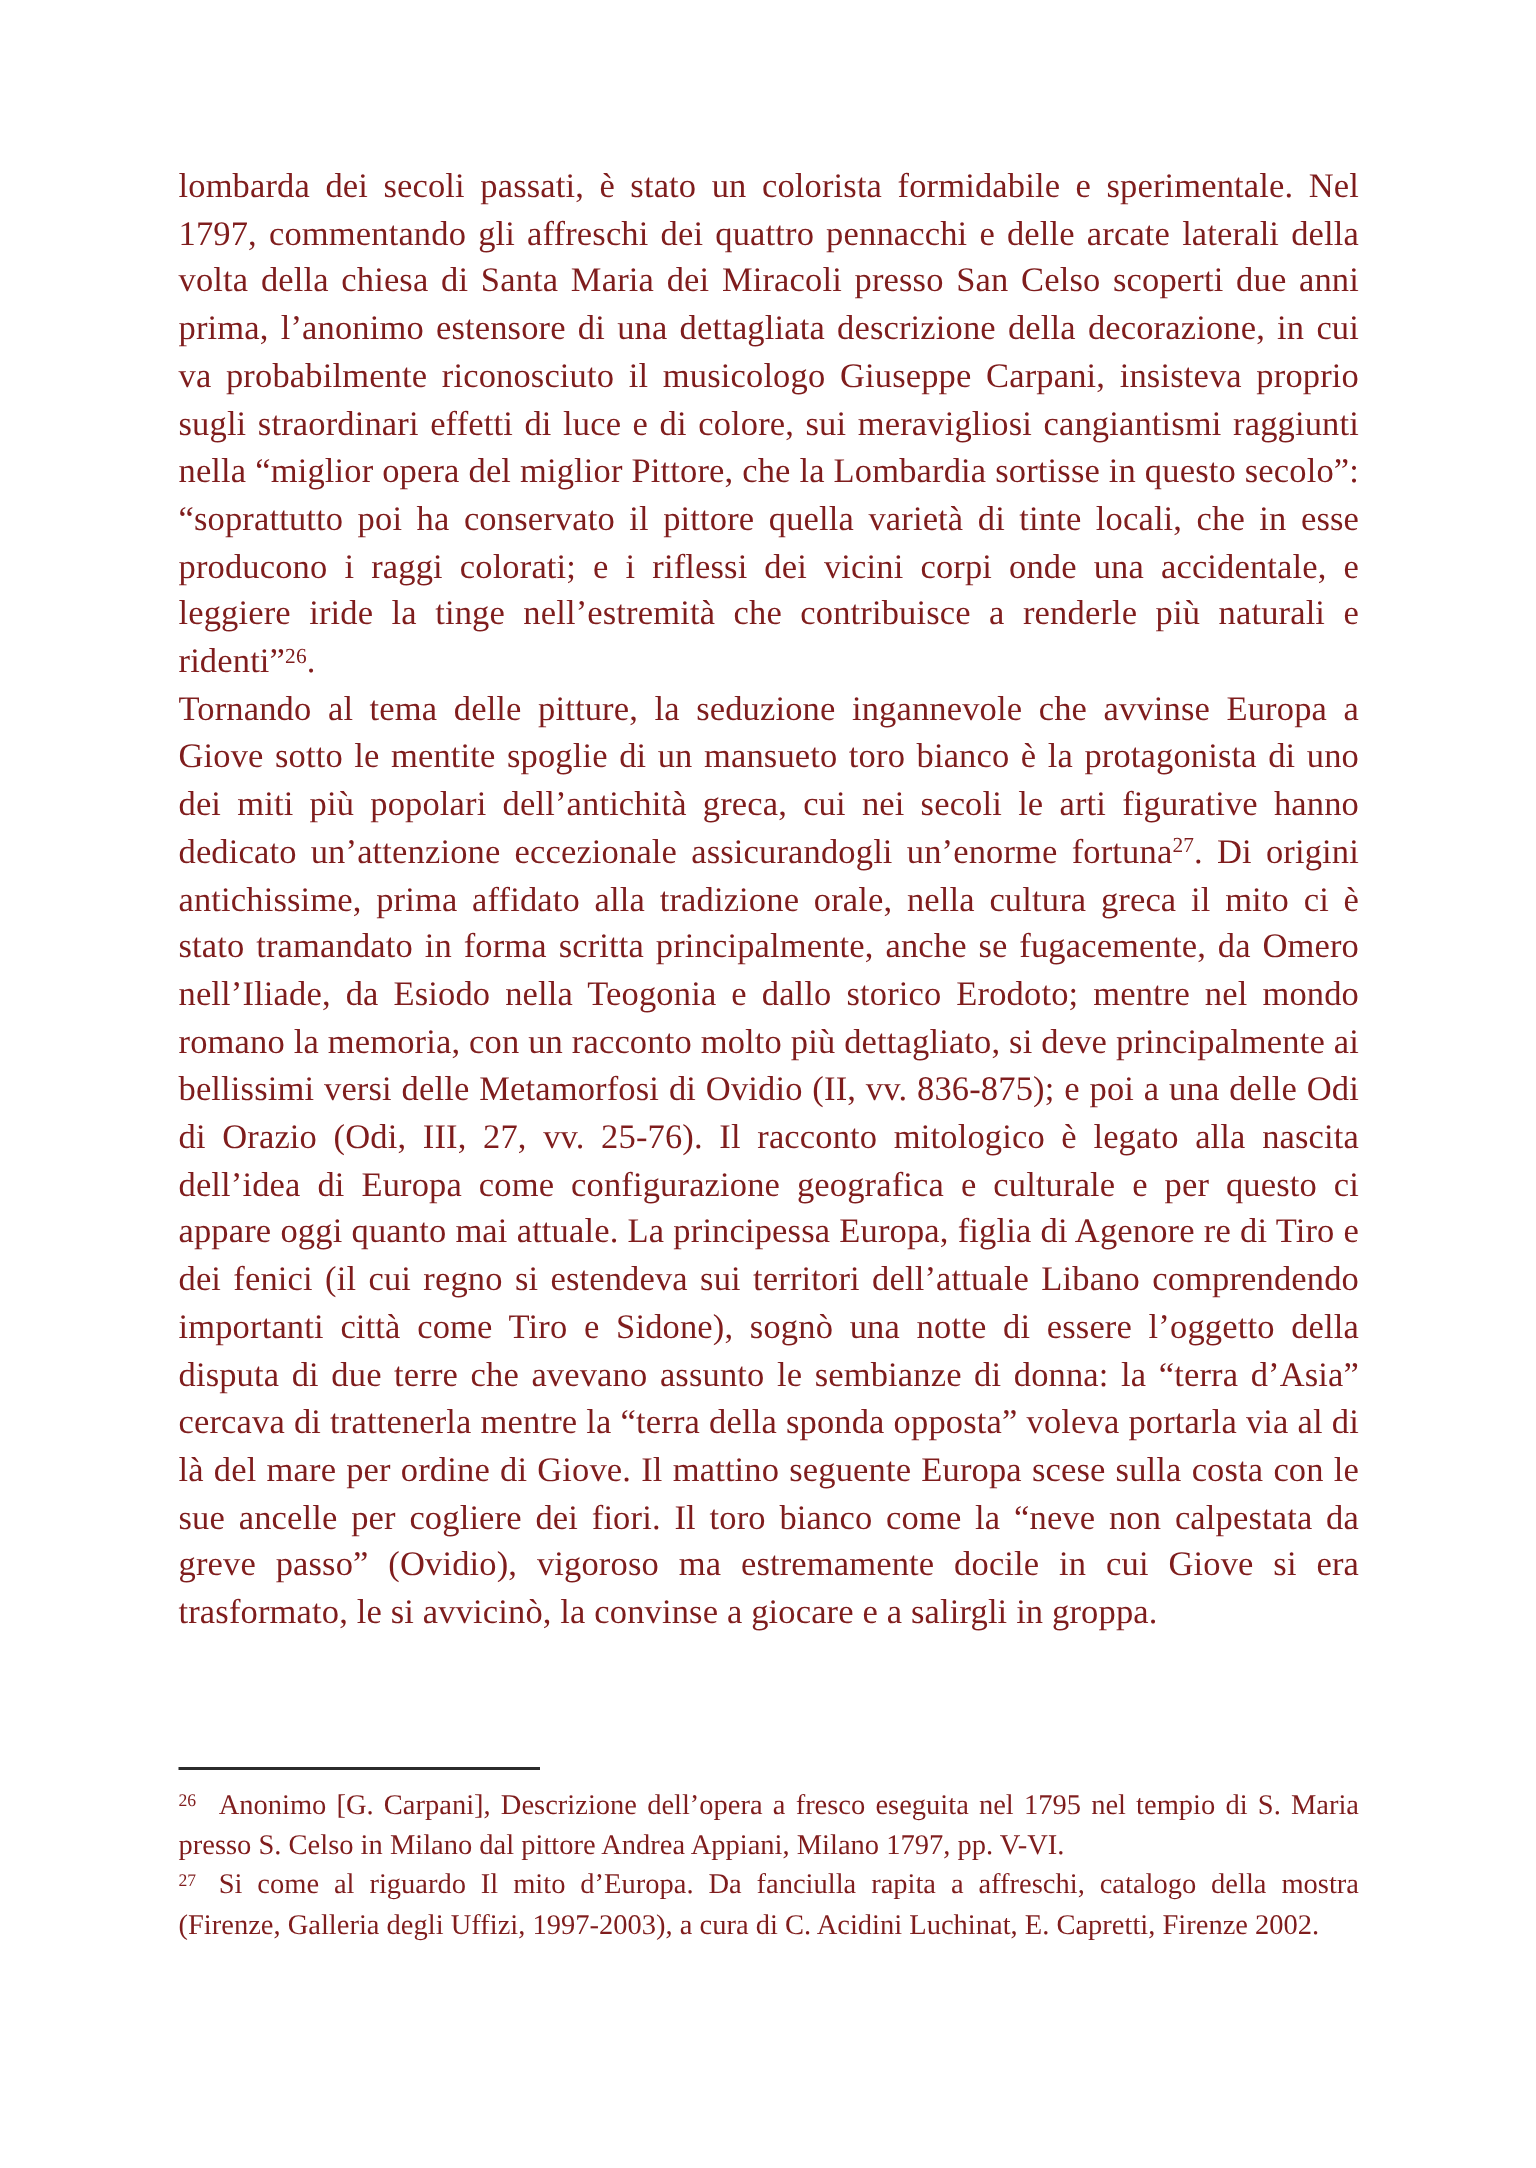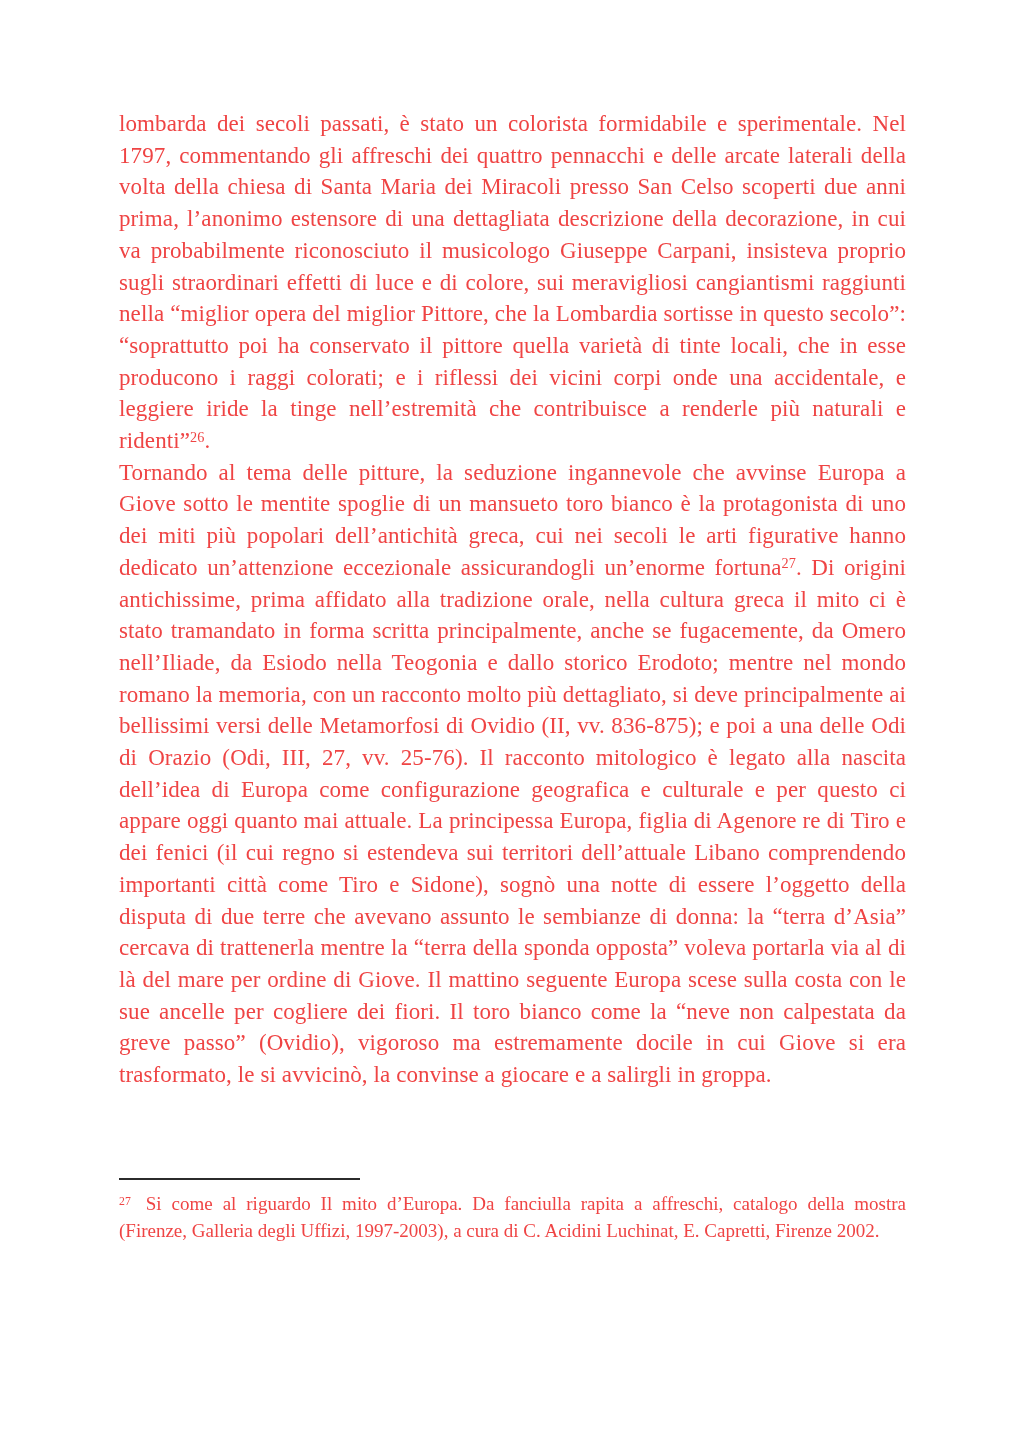--- a/index.html
+++ b/index.html
@@ -6,21 +6,21 @@
     margin: 0;
     padding: 0;
     background: #ffffff;
   }
   .page {
     position: relative;
     width: 1024px;
     height: 1445px;
     background: #ffffff;
     font-family: "Liberation Serif", "DejaVu Serif", serif;
-    color: #ef4444;
+    color: #7f1d1d;
     overflow: hidden;
   }
   .body-copy {
     position: absolute;
     left: 119px;
     top: 108px;
     width: 787px;
     font-size: 23px;
     line-height: 31.7px;
     text-align: justify;
@@ -74,18 +74,21 @@
 <div class="page">
 
   <div class="body-copy">
     <p><span>lombarda dei secoli passati, è stato un colorista formidabile e sperimentale. Nel 1797, commentando gli affreschi dei quattro pennacchi e delle arcate laterali della volta della chiesa di Santa Maria dei Miracoli presso San Celso scoperti due anni prima, l’anonimo estensore di una dettagliata descrizione della decorazione, in cui va probabilmente riconosciuto il musicologo Giuseppe Carpani, insisteva proprio sugli straordinari effetti di luce e di colore, sui meravigliosi cangiantismi raggiunti nella “miglior opera del miglior Pittore, che la Lombardia sortisse in questo secolo”: “soprattutto poi ha conservato il pittore quella varietà di tinte locali, che in esse producono i raggi colorati; e i riflessi dei vicini corpi onde una accidentale, e leggiere iride la tinge nell’estremità che contribuisce a renderle più naturali e ridenti”</span><sup class="sup">26</sup><span>.</span></p>
     <p><span>Tornando al tema delle pitture, la seduzione ingannevole che avvinse Europa a Giove sotto le mentite spoglie di un mansueto toro bianco è la protagonista di uno dei miti più popolari dell’antichità greca, cui nei secoli le arti figurative hanno dedicato un’attenzione eccezionale assicurandogli un’enorme fortuna</span><sup class="sup">27</sup><span>. Di origini antichissime, prima affidato alla tradizione orale, nella cultura greca il mito ci è stato tramandato in forma scritta principalmente, anche se fugacemente, da Omero nell’</span><span class="it">Iliade</span><span>, da Esiodo nella </span><span class="it">Teogonia</span><span> e dallo storico Erodoto; mentre nel mondo romano la memoria, con un racconto molto più dettagliato, si deve principalmente ai bellissimi versi delle </span><span class="it">Metamorfosi</span><span> di Ovidio (II, vv. 836-875); e poi a una delle </span><span class="it">Odi</span><span> di Orazio (</span><span class="it">Odi</span><span>, III, 27, vv. 25-76). Il racconto mitologico è legato alla nascita dell’idea di Europa come configurazione geografica e culturale e per questo ci appare oggi quanto mai attuale. La principessa Europa, figlia di Agenore re di Tiro e dei fenici (il cui regno si estendeva sui territori dell’attuale Libano comprendendo importanti città come Tiro e Sidone), sognò una notte di essere l’oggetto della disputa di due terre che avevano assunto le sembianze di donna: la “terra d’Asia” cercava di trattenerla mentre la “terra della sponda opposta” voleva portarla via al di là del mare per ordine di Giove. Il mattino seguente Europa scese sulla costa con le sue ancelle per cogliere dei fiori. Il toro bianco come la “neve non calpestata da greve passo” (Ovidio), vigoroso ma estremamente docile in cui Giove si era trasformato, le si avvicinò, la convinse a giocare e a salirgli in groppa.</span></p>
   </div>
 
   <div class="footnotes">
     <div class="footnote-rule"></div>
     <p class="footnote">
+      <sup class="sup fn-marker">26</sup><span><span>Anonimo [G. Carpani], </span><span class="it">Descrizione dell’opera a fresco eseguita nel 1795 nel tempio di S. Maria presso S. Celso in Milano dal pittore Andrea Appiani</span><span>, Milano 1797, pp. V-VI.</span></span>
+    </p>
+    <p class="footnote">
       <sup class="sup fn-marker">27</sup><span><span>Si come al riguardo </span><span class="it">Il mito d’Europa. Da fanciulla rapita a affreschi</span><span>, catalogo della mostra (Firenze, Galleria degli Uffizi, 1997-2003), a cura di C. Acidini Luchinat, E. Capretti, Firenze 2002.</span></span>
     </p>
   </div>
 
 
 </div>
 
 </body></html>

